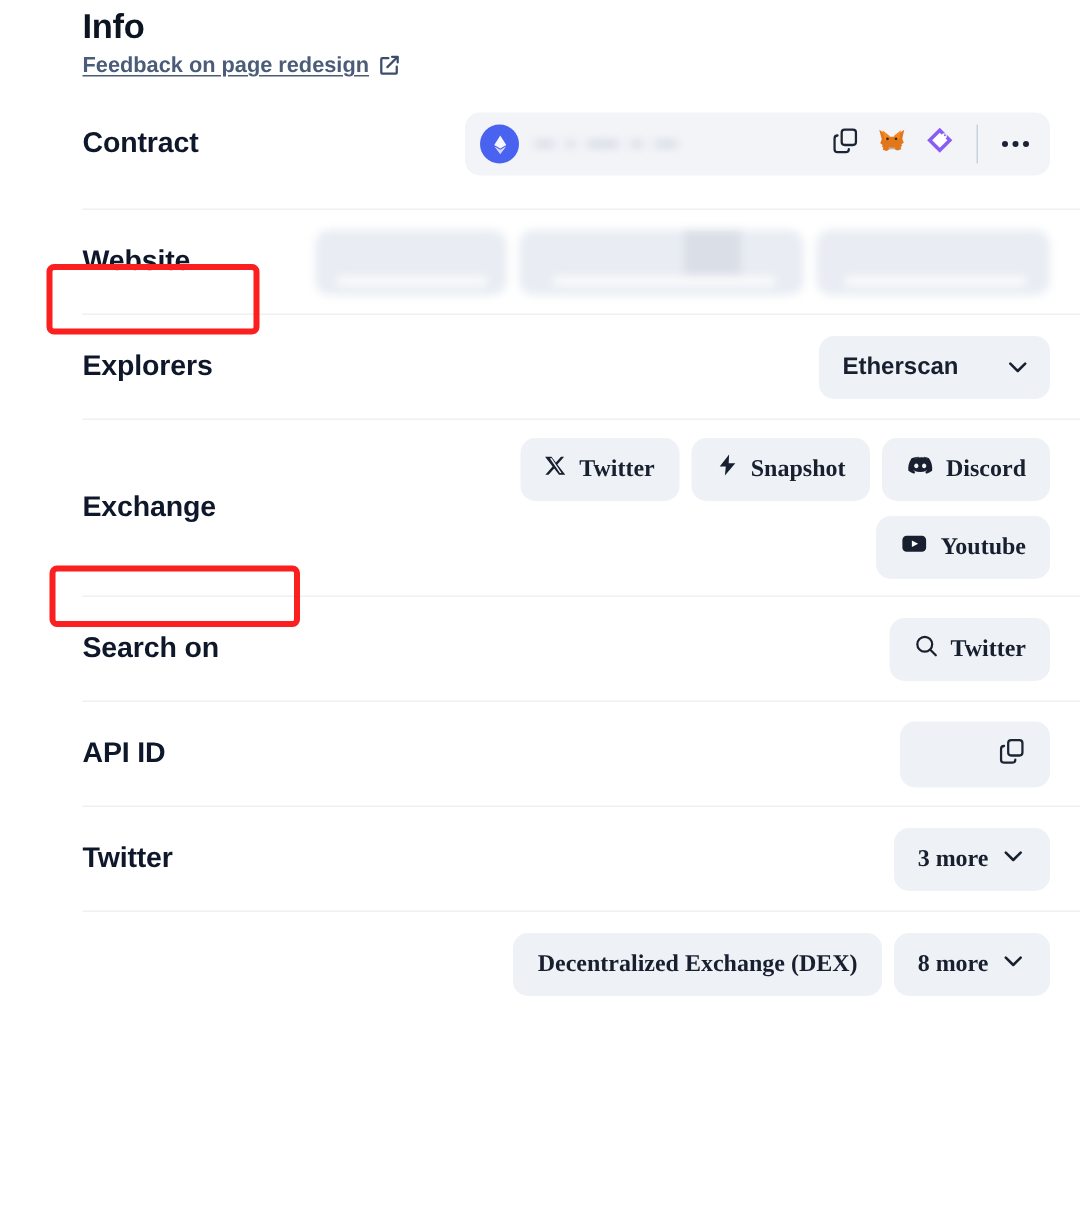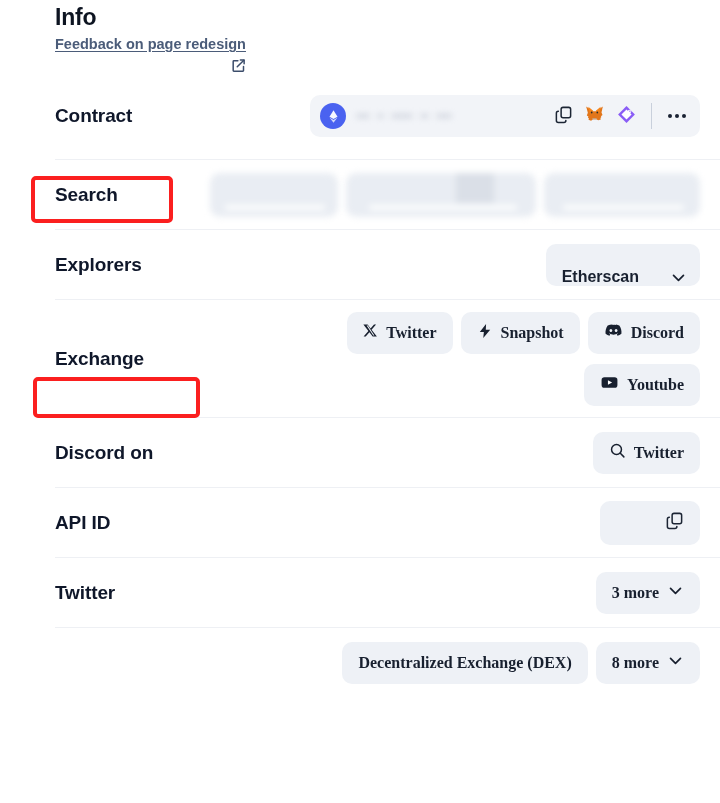--- a/index.html
+++ b/index.html
@@ -27,30 +27,29 @@
   .info-title {
     font-size: 23px;
     font-weight: bold;
     color: #0d1421;
     letter-spacing: -0.2px;
     line-height: 30px;
     margin: 0;
   }
   .feedback-link {
     display: inline-flex;
-    align-items: flex-end;
+    align-items: flex-start;
     gap: 6px;
     margin-top: 4px;
     font-size: 14.5px;
     font-weight: bold;
     color: #4b5c79;
     text-decoration: underline;
     text-underline-offset: 2px;
     cursor: pointer;
-    flex-direction: column;
   }
   .feedback-link .ext-icon { display: inline-flex; }
 
   
   .row {
     display: flex;
     align-items: center;
     min-height: 70px;
     padding-right: 20px;
     border-top: 1px solid #eef0f4;
@@ -90,21 +89,21 @@
     color: #18202f;
     white-space: nowrap;
     cursor: pointer;
     border: none;
     font-family: Liberation Serif, serif;
   }
   .pill svg { flex: 0 0 auto; }
 
   .split-pill {
     display: inline-flex;
-    align-items: flex-end;
+    align-items: center;
     background: #eef1f6;
     border-radius: 10px;
     height: 42px;
     overflow: hidden;
     cursor: pointer;
   }
   .split-pill .sp-main {
     display: inline-flex;
     align-items: center;
     padding: 0 16px;
@@ -303,21 +302,21 @@
             <i></i>
               <i></i>
               <i></i>
           </span>
         </span>
       </div>
     </div>
   </div>
 
   <div class="row">
-    <div class="row-label">Search</div>
+    <div class="row-label">Website</div>
     <div class="row-value">
       <span class="blur-pill w1"></span>
       <span class="blur-pill w2"></span>
       <span class="blur-pill w3"></span>
     </div>
   </div>
 
   <div class="row">
     <div class="row-label">Explorers</div>
     <div class="row-value">
@@ -370,21 +369,21 @@
               <path d="M10 9.3l5.3 2.7L10 14.7z" fill="#ffffff"></path>
             </svg>
           </span>
           <span>Youtube</span>
         </button>
       </div>
     </div>
   </div>
 
   <div class="row">
-    <div class="row-label">Discord on</div>
+    <div class="row-label">Search on</div>
     <div class="row-value">
       <button class="pill">
         <span>
           <svg width="17" height="17" viewBox="0 0 24 24" fill="none" stroke="#18202f" stroke-width="2.1" stroke-linecap="round">
             <circle cx="10.6" cy="10.6" r="7"></circle>
             <path d="M16 16l5 5"></path>
           </svg>
         </span>
         <span>Twitter</span>
       </button>

